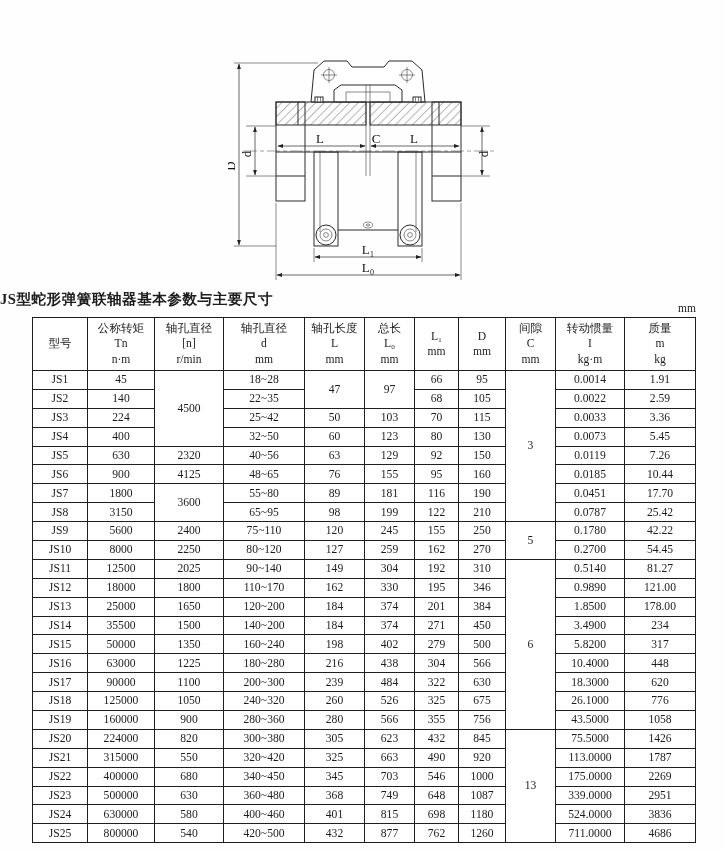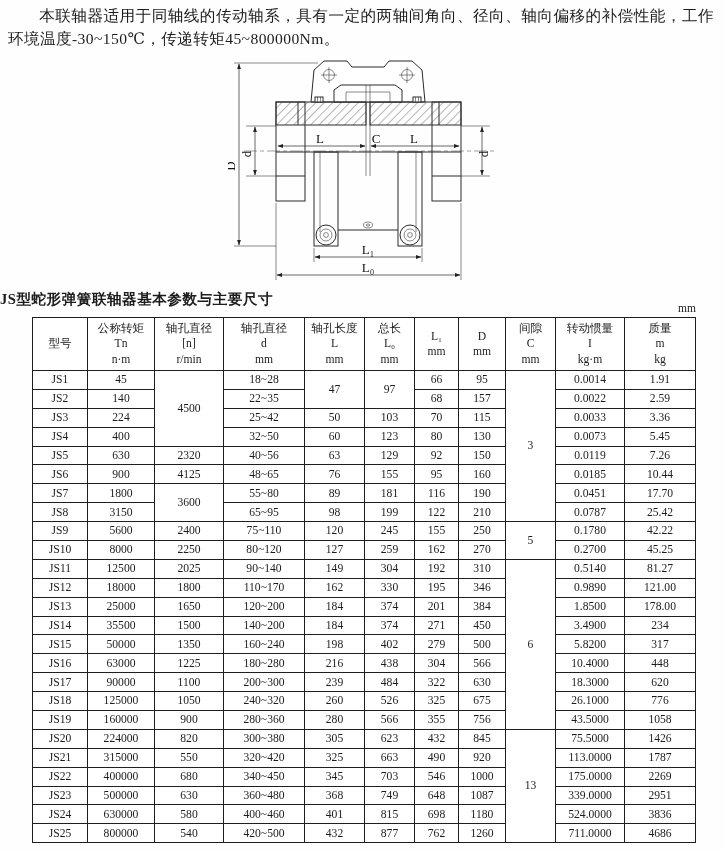--- a/index.html
+++ b/index.html
@@ -44,21 +44,20 @@
   svg .thin{stroke:#2a2a2a;stroke-width:0.55;fill:none;}
   svg .dim{stroke:#2a2a2a;stroke-width:0.7;fill:none;}
   svg .cl{stroke:#555;stroke-width:0.55;fill:none;stroke-dasharray:13 3 4 3;}
   svg text{font-family:"Liberation Serif","DejaVu Serif",serif;font-size:13px;fill:#111;}
 </style>
 </head>
 <body>
 
 <div class="page">
 
-  <p class="intro">本联轴器适用于同轴线的传动轴系，具有一定的两轴间角向、径向、轴向偏移的补偿性能，工作环境温度-30~150℃，传递转矩45~800000Nm。</p>
 
   <div class="figure">
     <svg width="288" height="232" viewBox="0 0 288 232">
       <defs>
         <pattern id="hatch" width="6" height="6" patternUnits="userSpaceOnUse" patternTransform="rotate(45)">
           <line x1="0" y1="0" x2="0" y2="6" stroke="#4a4a4a" stroke-width="0.8"></line>
         </pattern>
         <marker id="ah" viewBox="0 0 10 10" refX="9" refY="5" markerWidth="8" markerHeight="8" orient="auto-start-reverse">
           <path d="M0,1.6 L10,5 L0,8.4 z" fill="#222"></path>
         </marker>
@@ -228,21 +227,21 @@
           <td>95</td>
           <td rowspan="8">3</td>
           <td>0.0014</td>
           <td>1.91</td>
         </tr>
         <tr>
           <td>JS2</td>
           <td>140</td>
           <td>22~35</td>
           <td>68</td>
-          <td>157</td>
+          <td>105</td>
           <td>0.0022</td>
           <td>2.59</td>
         </tr>
         <tr>
           <td>JS3</td>
           <td>224</td>
           <td>25~42</td>
           <td>50</td>
           <td>103</td>
           <td>70</td>
@@ -324,21 +323,21 @@
         <tr>
           <td>JS10</td>
           <td>8000</td>
           <td>2250</td>
           <td>80~120</td>
           <td>127</td>
           <td>259</td>
           <td>162</td>
           <td>270</td>
           <td>0.2700</td>
-          <td>45.25</td>
+          <td>54.45</td>
         </tr>
         <tr>
           <td>JS11</td>
           <td>12500</td>
           <td>2025</td>
           <td>90~140</td>
           <td>149</td>
           <td>304</td>
           <td>192</td>
           <td>310</td>

